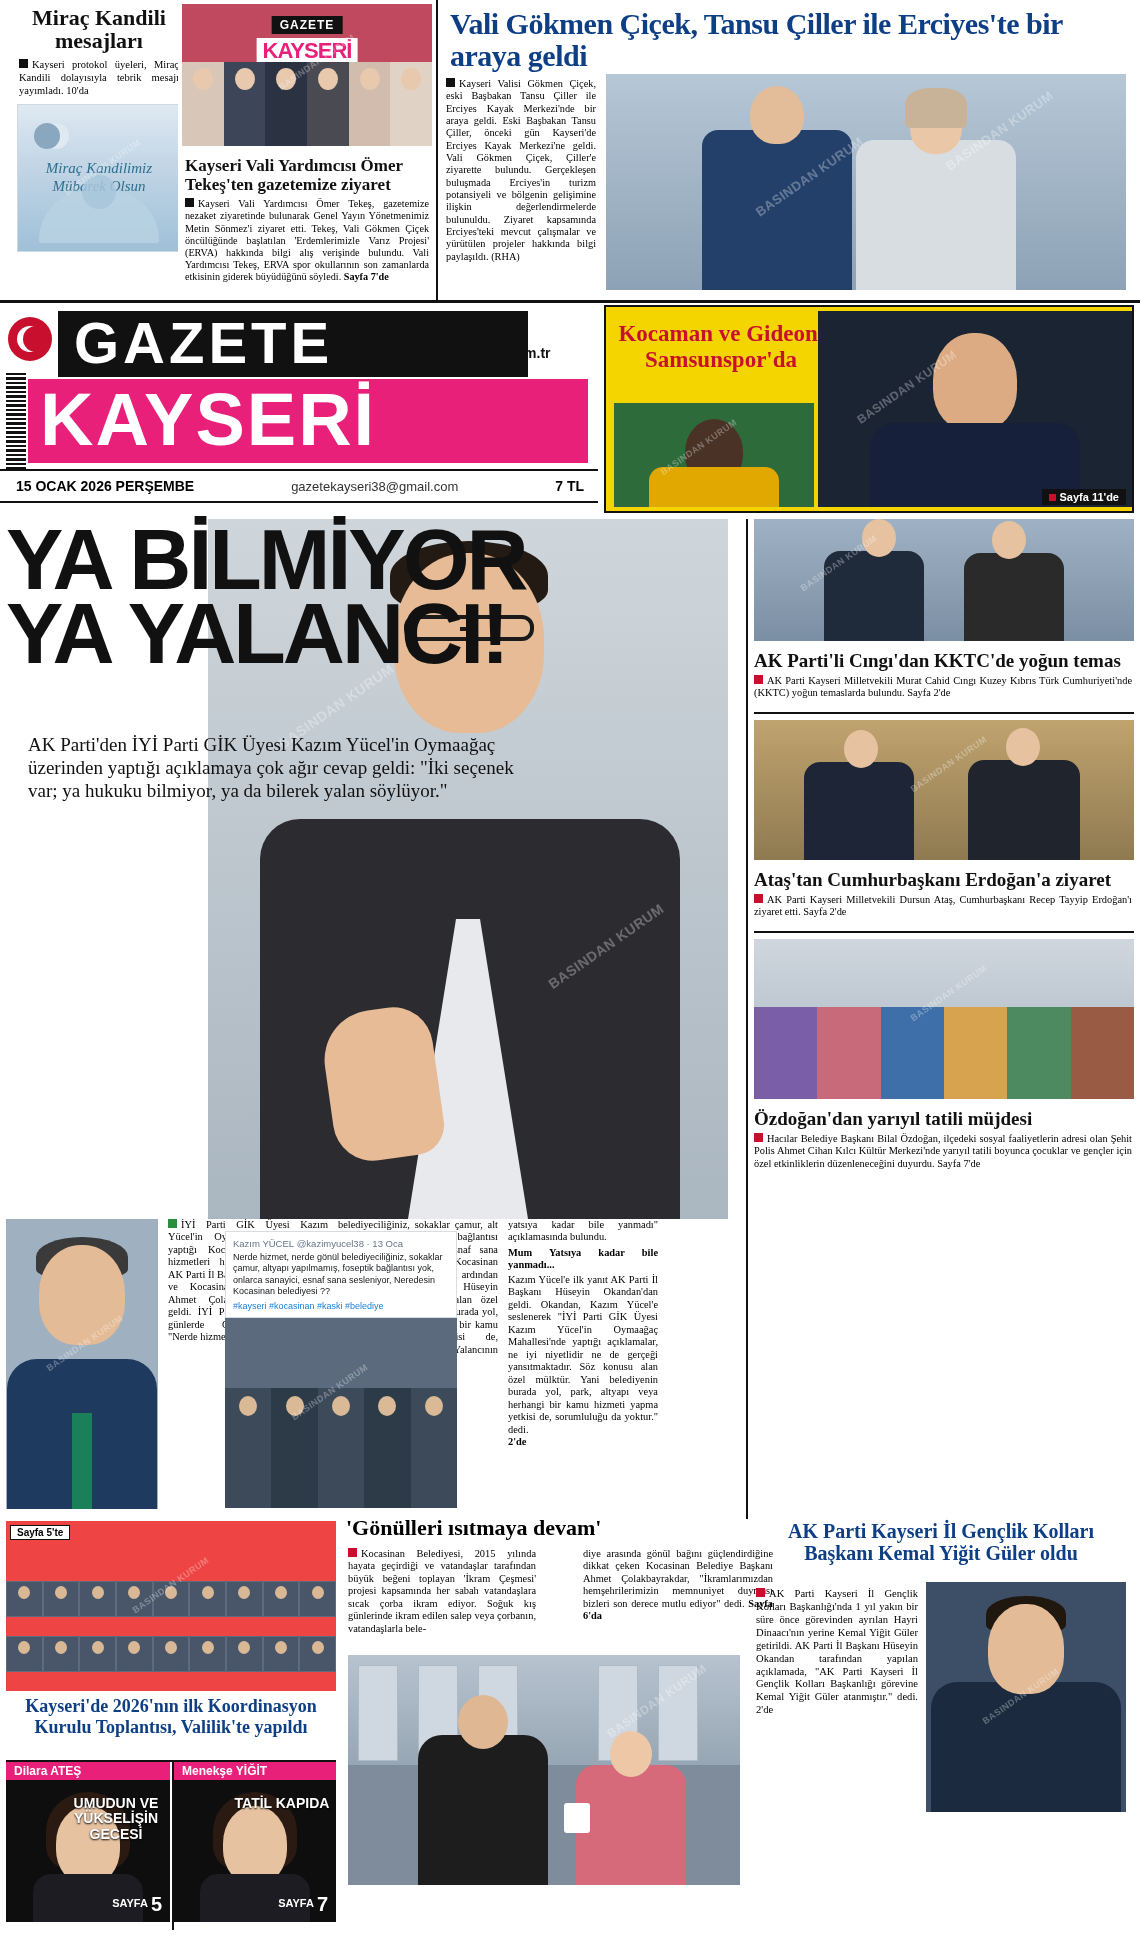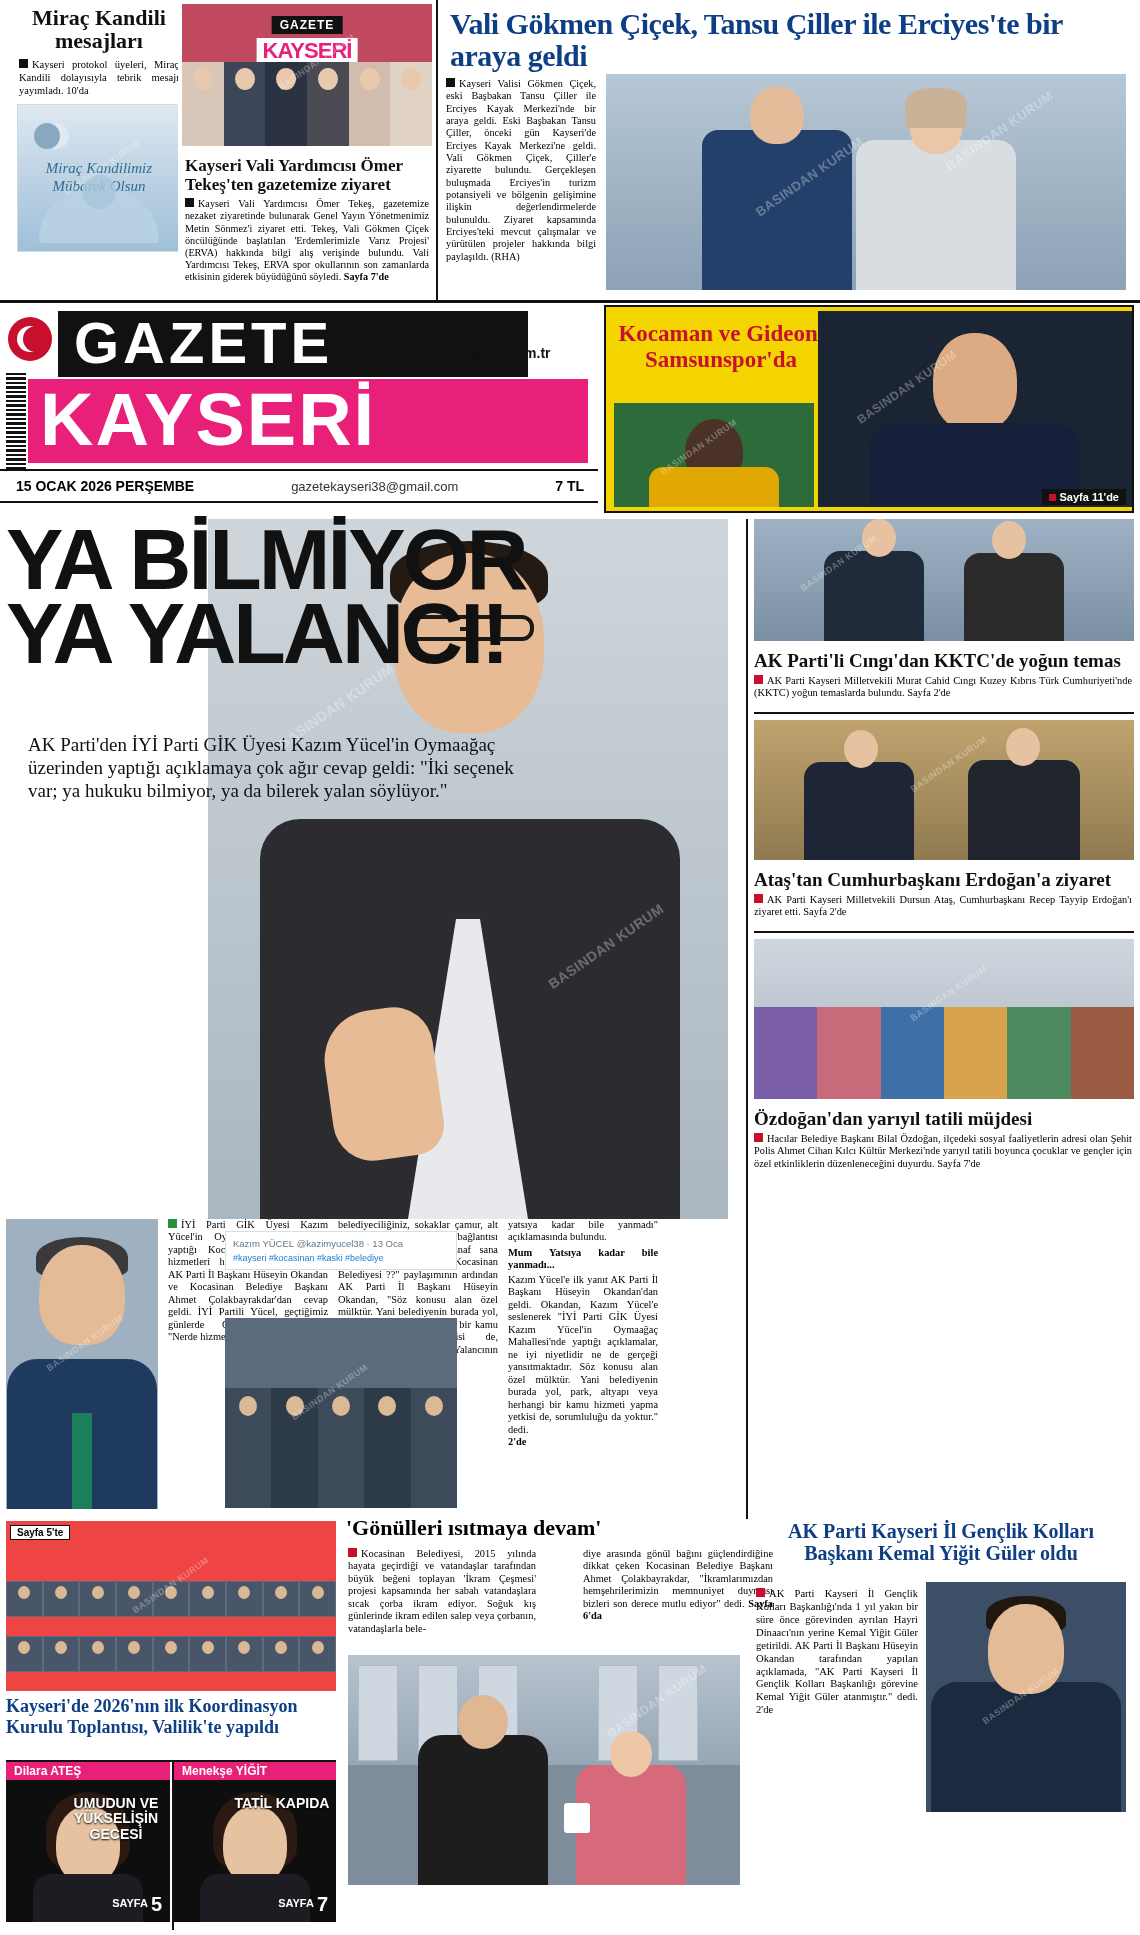--- a/index.html
+++ b/index.html
@@ -130,21 +130,21 @@
   .rail-h { font-weight:bold; font-size:19px; line-height:1.1; padding:4px 8px 3px 6px; color:#111;}
   .rail-t { font-size:10.4px; line-height:1.2; padding:0 8px 8px 6px; text-align:justify;}
   .rail-div { height:2px; background:#111; margin:4px 6px 6px 6px;}
 
   
   #b-left-photo { position:absolute; left:6px; top:1521px; width:330px; height:170px; background:#ef4444; overflow:hidden;}
   #b-left-photo .tag{position:absolute;left:4px;top:4px;background:#fff;border:1px solid #111;font-family:"Liberation Sans",sans-serif;font-weight:bold;font-size:10px;padding:1px 6px;}
   #b-left-photo .seats{position:absolute;left:0;right:0;bottom:0;height:110px;display:flex;flex-wrap:wrap;}
   #b-left-photo .seats i{width:11.11%;height:36px;background:#49566a;border:1px solid #5d6b7e;position:relative;}
   #b-left-photo .seats i:after{content:"";position:absolute;left:50%;top:4px;transform:translateX(-50%);width:12px;height:13px;border-radius:50%;background:#d9b896;}
-  #b-left-cap { position:absolute; left:6px; top:1696px; width:330px; color:#0e3f85; font-weight:bold; font-size:18px; line-height:1.14;}
+  #b-left-cap { position:absolute; left:6px; top:1696px; width:330px; text-align:center; color:#0e3f85; font-weight:bold; font-size:18px; line-height:1.14;}
 
   #gonul-h { position:absolute; left:346px; top:1516px; width:400px; font-weight:bold; font-size:22px; line-height:1.1;}
   #gonul-c1 { position:absolute; left:348px; top:1548px; width:188px; font-size:10.4px; line-height:1.2; text-align:justify;}
   #gonul-c2 { position:absolute; left:548px; top:1548px; width:190px; font-size:10.4px; line-height:1.2; text-align:justify;margin-left:35px;}
   #b-mid-photo { position:absolute; left:348px; top:1655px; width:392px; height:230px; background:#7e8c9b; overflow:hidden;}
   #b-mid-photo .bld{position:absolute;left:0;top:0;right:0;height:110px;background:linear-gradient(180deg,#b7c3cf,#97a6b4);}
   #b-mid-photo .bld i{position:absolute;top:10px;width:40px;height:96px;background:#cfd8e0;border:1px solid #aebac6;}
   #b-mid-photo .p1{position:absolute;left:70px;bottom:0;width:130px;height:150px;background:#1d1d1d;border-radius:24px 24px 0 0;}
   #b-mid-photo .p1:before{content:"";position:absolute;left:50%;top:-40px;transform:translateX(-50%);width:50px;height:54px;border-radius:50%;background:#e0b793;}
   #b-mid-photo .p2{position:absolute;right:54px;bottom:0;width:110px;height:120px;background:#d66a7a;border-radius:20px 20px 0 0;}
@@ -294,20 +294,21 @@
       <div style="font-weight:bold;margin-top:3px;">Mum Yatsıya kadar bile yanmadı...</div>
       <div style="margin-top:2px;">Kazım Yücel'e ilk yanıt AK Parti İl Başkanı Hüseyin Okandan'dan geldi. Okandan, Kazım Yücel'e seslenerek "İYİ Parti GİK Üyesi Kazım Yücel'in Oymaağaç Mahallesi'nde yaptığı açıklamalar, ne iyi niyetlidir ne de gerçeği yansıtmaktadır. Söz konusu alan özel mülktür. Yani belediyenin burada yol, park, altyapı veya herhangi bir kamu hizmeti yapma yetkisi de, sorumluluğu da yoktur." dedi.</div>
       <b>2'de</b>
     </div>
   </div>
 
   <div id="tweet-card" class="abs">
     <div class="tw-u">
       <span>Kazım YÜCEL</span> <span>@kazimyucel38 · 13 Oca</span>
     </div>
+    <div class="tw-b">Nerde hizmet, nerde gönül belediyeciliğiniz, sokaklar çamur, altyapı yapılmamış, foseptik bağlantısı yok, onlarca sanayici, esnaf sana sesleniyor, Neredesin Kocasinan belediyesi ??</div>
     <div class="tw-t">#kayseri #kocasinan #kaski #belediye</div>
   </div>
   <div id="tweet-photo" class="abs">
     <div class="row">
         <i></i>
         <i></i>
         <i></i>
         <i></i>
         <i></i>
       </div>

